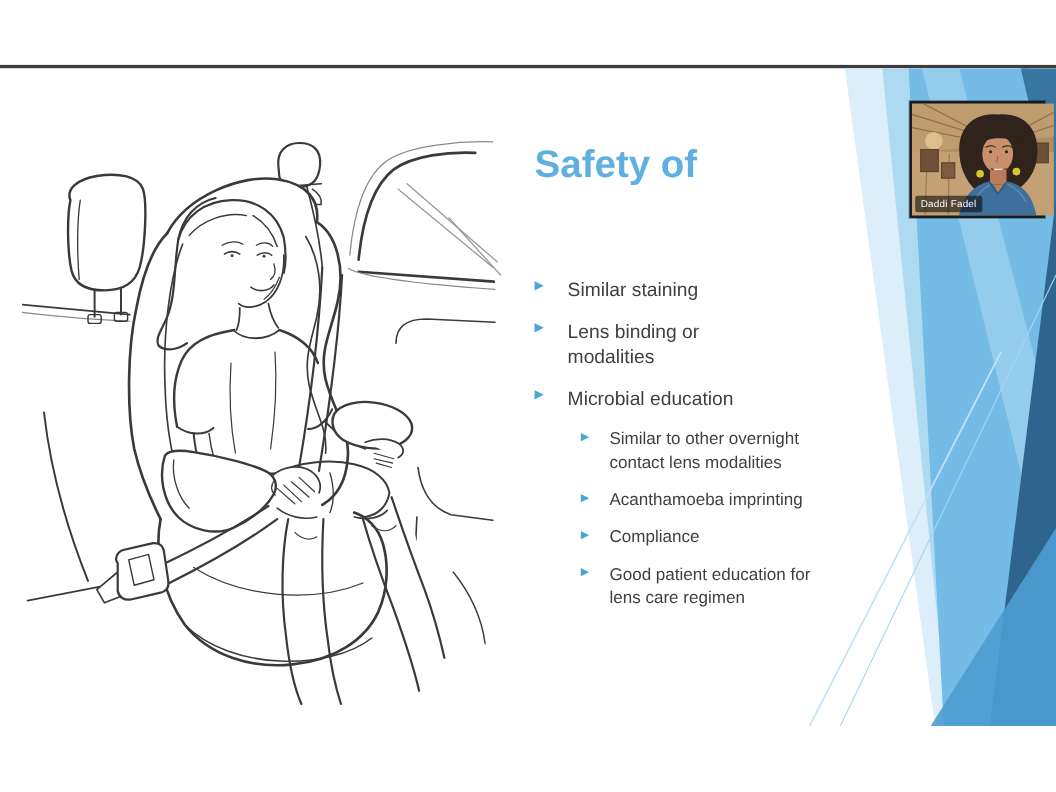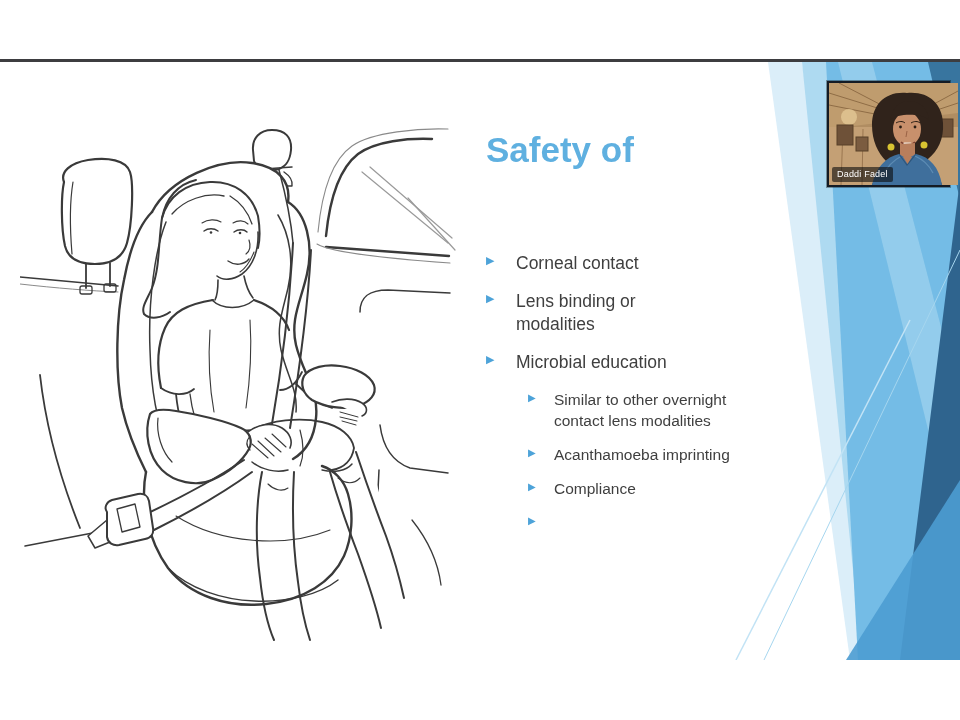--- a/index.html
+++ b/index.html
@@ -39,21 +39,21 @@
     font-size: 17.5px; line-height: 23px; margin-bottom: 15px;
   }
   .bullet-item.level2 {
     margin-left: 42px; padding-left: 26px; width: 212px;
     font-size: 15.5px; line-height: 21px; margin-bottom: 13px;
   }
   .bullet-item.level2 .marker { font-size: 10px; top: 4px; }
   .bullet-item .seg-italic { }
   
   .webcam {
-    position: absolute; left: 827px; top: 81px; width: 123px; height: 106px;
+    position: absolute; left: 827px; top: 92px; width: 123px; height: 106px;
     background: #1a1f27;
     border: 2px solid #141b24;
     box-shadow: 0 0 0 1px rgba(0,0,0,0.35);
   }
   .webcam svg { display: block; width: 129px; height: 102px; }
   .participant-label {
     position: absolute; left: 3px; bottom: 3px;
     background: rgba(12,12,12,0.6);
     color: #ffffff; font-size: 9px; line-height: 1;
     padding: 3px 5px 3px 5px; border-radius: 2px;
@@ -199,27 +199,27 @@
     <path d="M107,512 C104,508 106,502 112,500 L138,494 C144,493 148,496 149,501 L153,528 C154,534 151,538 145,539 L119,545 C113,546 108,543 107,537 Z" fill="#ffffff" stroke-width="2"></path>
     <path d="M117,509 L135,504 L140,527 L122,532 Z" stroke-width="1.3"></path>
   </g>
 </svg>
 
 <h1 class="slide-title">
   <span>Safety of</span>
 </h1>
 
 <div class="bullet-list">
-    <div class="bullet-item level1"><span class="marker">▶</span><span><span>Corneal contact</span></span></div>
+    <div class="bullet-item level1"><span class="marker">▶</span><span><span>Similar staining</span></span></div>
     <div class="bullet-item level1"><span class="marker">▶</span><span><span>Lens binding or modalities</span></span></div>
     <div class="bullet-item level1"><span class="marker">▶</span><span><span>Microbial education</span></span></div>
     <div class="bullet-item level2"><span class="marker">▶</span><span><span>Similar to other overnight contact lens modalities</span></span></div>
     <div class="bullet-item level2"><span class="marker">▶</span><span><span class="seg-italic">Acanthamoeba</span><span> imprinting</span></span></div>
     <div class="bullet-item level2"><span class="marker">▶</span><span><span>Compliance</span></span></div>
-    <div class="bullet-item level2"><span class="marker">▶</span></div>
+    <div class="bullet-item level2"><span class="marker">▶</span><span><span>Good patient education for lens care regimen</span></span></div>
   </div>
 
 <div class="webcam">
   <svg viewBox="0 0 129 102">
     <rect x="0" y="0" width="129" height="102" fill="#b08d62"></rect>
     <polygon points="0,0 129,0 129,30 0,46" fill="#bf9c6e"></polygon>
     <g stroke="#8f6d46" stroke-width="1">
       <line x1="0" y1="10" x2="58" y2="28"></line>
       <line x1="0" y1="22" x2="56" y2="33"></line>
       <line x1="10" y1="0" x2="60" y2="26"></line>

